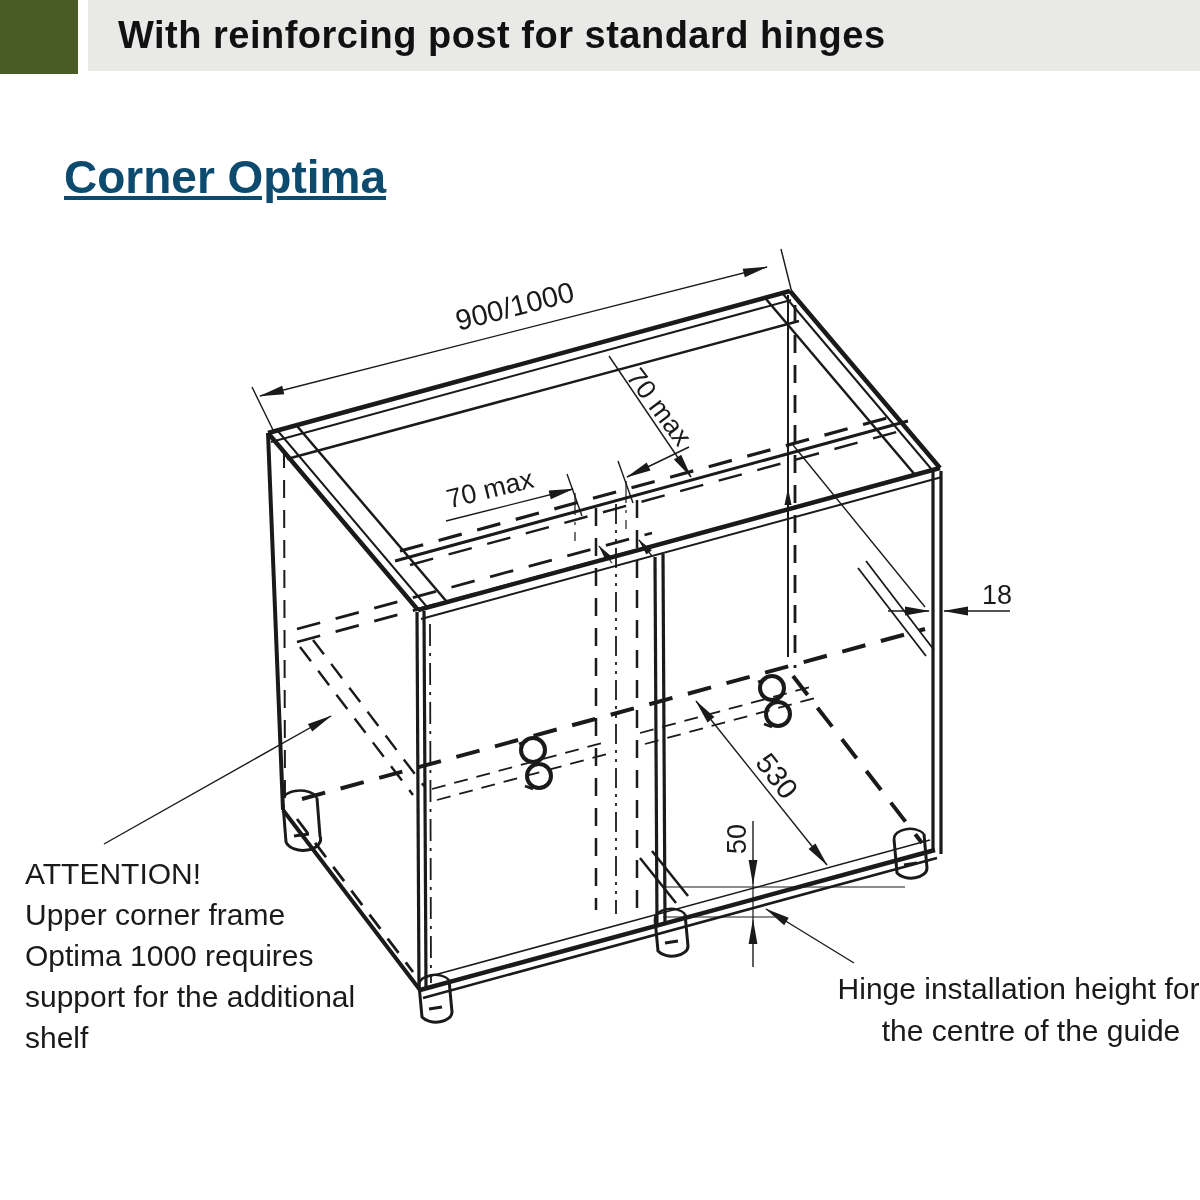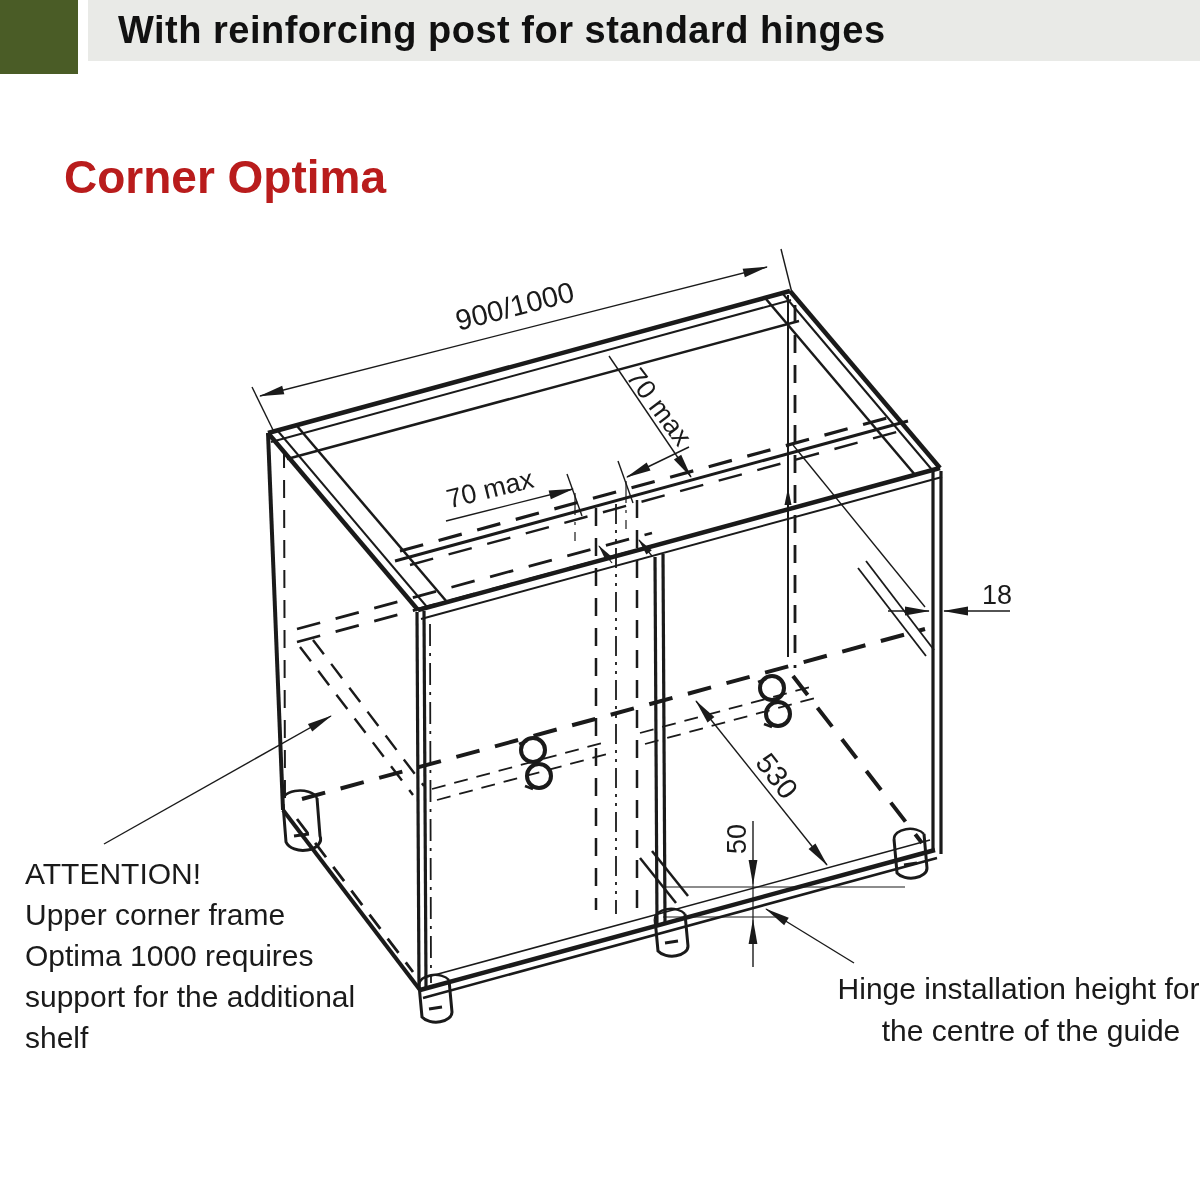--- a/index.html
+++ b/index.html
@@ -2,28 +2,28 @@
 <html><head>
 <meta charset="utf-8">
 <style>
   html,body{margin:0;padding:0;}
   body{
     width:1200px;height:1200px;position:relative;background:#ffffff;
     font-family:"Liberation Sans", sans-serif;color:#1a1a1a;overflow:hidden;
   }
   .header-accent{position:absolute;left:0;top:0;width:78px;height:74px;background:#4a5c26;}
   .header-bar{
-    position:absolute;left:88px;top:0;right:0;height:61px;background:#e9eae7;
+    position:absolute;left:88px;top:0;right:0;height:71px;background:#e9eae7;
     display:flex;align-items:center;
   }
   .header-bar span{
     font-size:38px;font-weight:bold;color:#111;padding-left:30px;letter-spacing:0.5px;
   }
   .page-title{
-    position:absolute;left:64px;top:150px;font-size:46px;font-weight:bold;color:#b91c1c;
+    position:absolute;left:64px;top:150px;font-size:46px;font-weight:bold;color:#0c4a6e;text-decoration:underline;
   }
   svg{position:absolute;left:0;top:0;}
   .ink{stroke:#1a1a1a;fill:none;stroke-linecap:butt;}
   .sw45{stroke-width:4.5;} .sw4{stroke-width:4;} .sw32{stroke-width:3.2;}
   .sw3{stroke-width:3;} .sw28{stroke-width:2.8;} .sw25{stroke-width:2.5;}
   .sw24{stroke-width:2.4;} .sw2{stroke-width:2;} .sw18{stroke-width:1.8;}
   .sw16{stroke-width:1.6;} .sw14{stroke-width:1.4;} .sw12{stroke-width:1.2;}
   .dashH{stroke-dasharray:24 16;}
   .dashM{stroke-dasharray:18 12;}
   .dashT{stroke-dasharray:14 9;}

